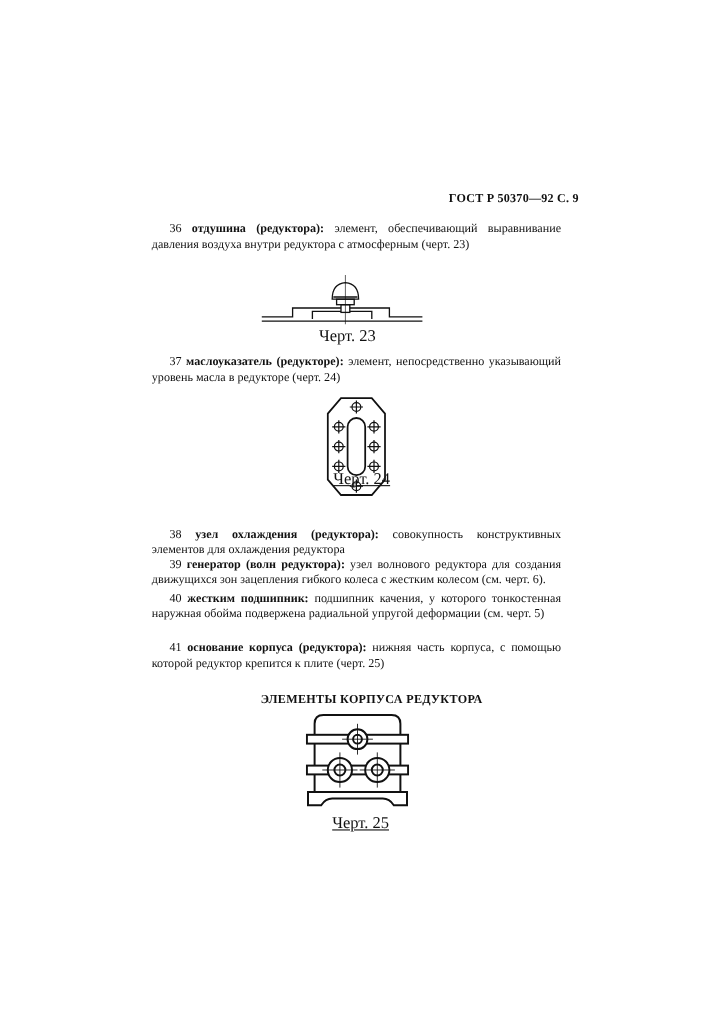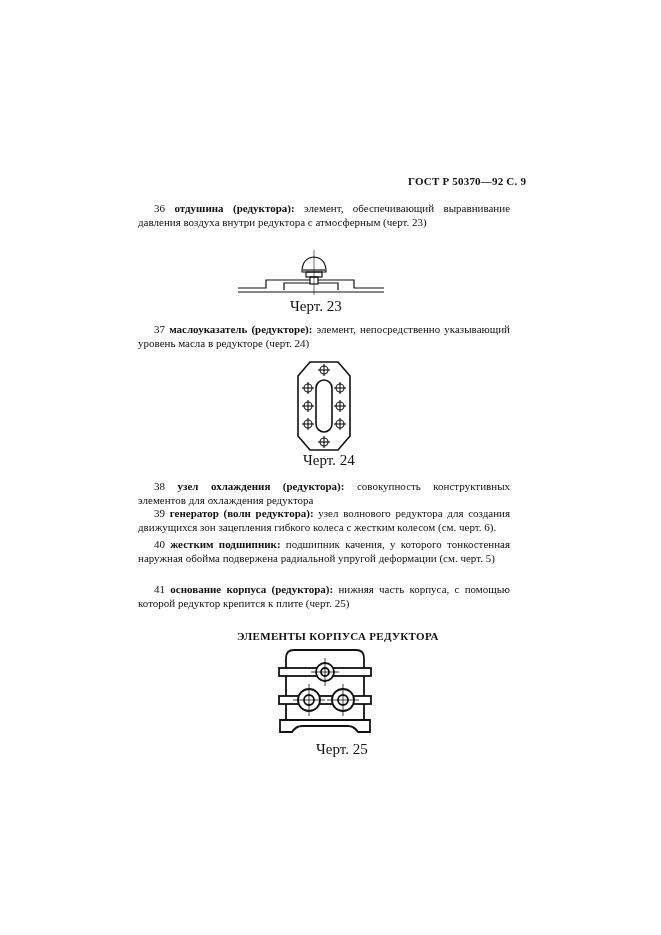--- a/index.html
+++ b/index.html
@@ -71,21 +71,21 @@
         <line x1="44" y1="22" x2="44" y2="34"></line>
       <circle cx="44" cy="46" r="4"></circle>
         <line x1="38" y1="46" x2="50" y2="46"></line>
         <line x1="44" y1="40" x2="44" y2="52"></line>
       <circle cx="44" cy="64" r="4"></circle>
         <line x1="38" y1="64" x2="50" y2="64"></line>
         <line x1="44" y1="58" x2="44" y2="70"></line>
     </g>
   </g>
 </svg>
-<div class="caption" style="left:303px; top:452px;">Черт. 24</div>
+<div class="caption" style="left:303px; top:428px;text-decoration:underline;">Черт. 24</div>
 
 <div class="para" style="top:480px;">
   <span class="indent"></span><span>38</span>
   <b>узел охлаждения (редуктора):</b>
   <span>совокупность конструктивных элементов для охлаждения редуктора</span>
 </div>
 
 <div class="para" style="top:507px;">
   <span class="indent"></span><span>39</span>
   <b>генератор (волн редуктора):</b>
@@ -121,13 +121,13 @@
   </g>
   <g stroke="#111" stroke-width="0.8">
     <line x1="47" y1="10" x2="47" y2="38"></line>
       <line x1="33" y1="24" x2="61" y2="24"></line>
     <line x1="31" y1="36" x2="31" y2="68"></line>
       <line x1="15" y1="52" x2="47" y2="52"></line>
     <line x1="65" y1="36" x2="65" y2="68"></line>
       <line x1="49" y1="52" x2="81" y2="52"></line>
   </g>
 </svg>
-<div class="caption" style="left:316px; top:741px;">Черт. 25</div>
+<div class="caption" style="left:302px; top:741px;text-decoration:underline;">Черт. 25</div>
 
 </body></html>

